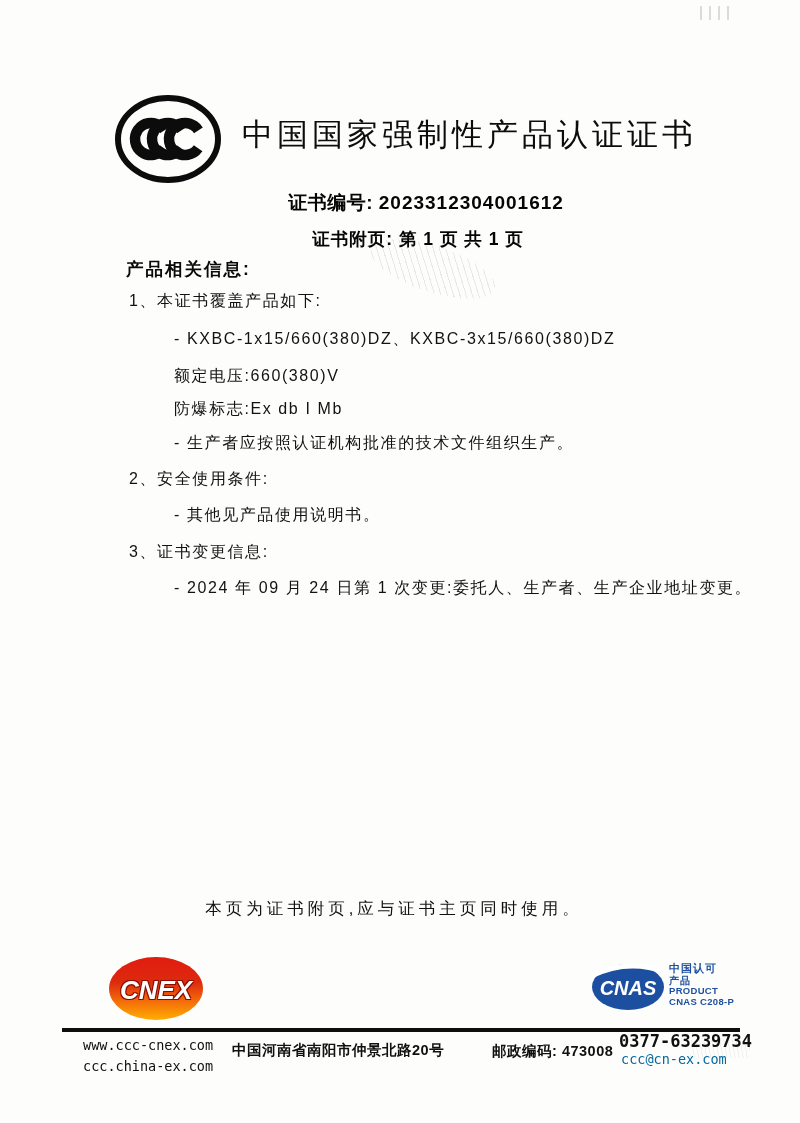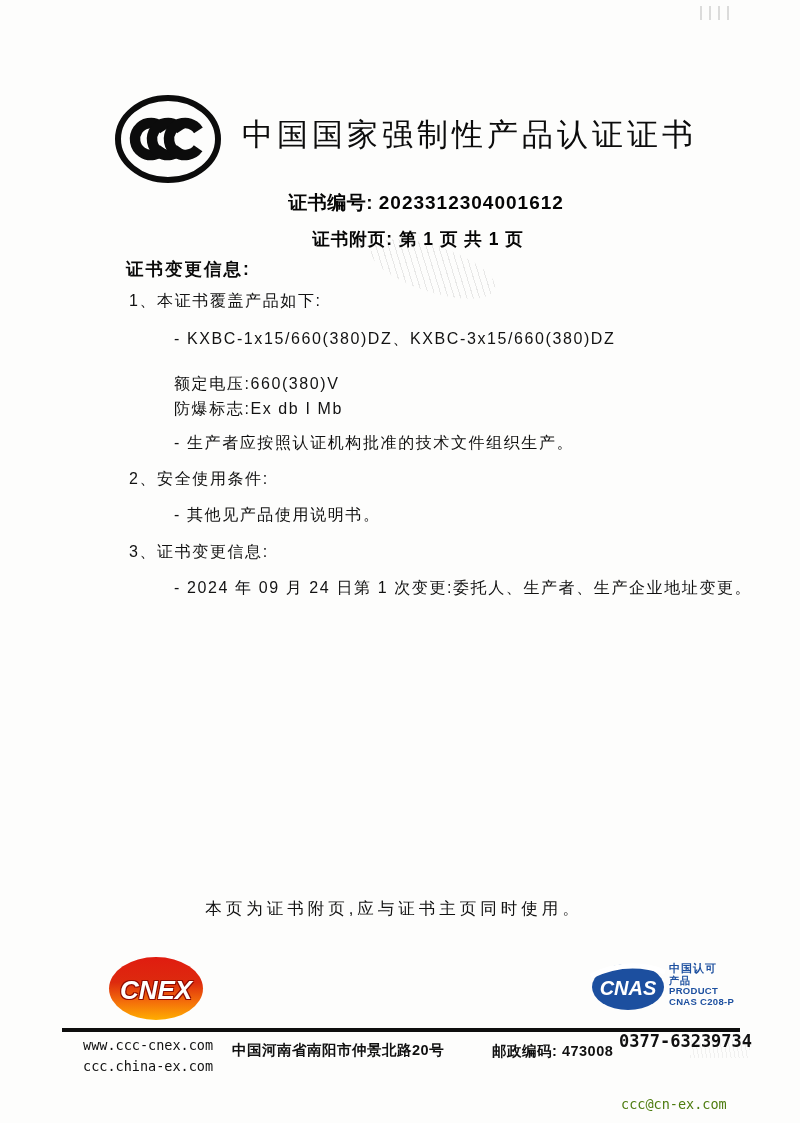--- a/index.html
+++ b/index.html
@@ -43,21 +43,21 @@
     position: absolute; left: 126px; top: 257px;
     font-size: 17.5px; font-weight: bold; letter-spacing: 2px; color: #0a0a0a;
     white-space: nowrap;
   }
   .line {
     position: absolute; font-size: 16px; letter-spacing: 1.6px;
     color: #121212; font-weight: 500; white-space: nowrap;
   }
   .indent-1 { left: 129px; }
   .indent-2 { left: 174px; }
-  .t1 { top: 291px; } .t2 { top: 329px; } .t3 { top: 366px; margin-top: 8px; }
+  .t1 { top: 291px; } .t2 { top: 329px; } .t3 { top: 366px; }
   .t4 { top: 399px; } .t5 { top: 433px; } .t6 { top: 469px; }
   .t7 { top: 505px; } .t8 { top: 542px; } .t9 { top: 578px; }
 
   
   .page-note {
     position: absolute; left: 0; top: 898px; width: 100%;
     text-align: center; transform: translateX(-6px);
     font-size: 16.5px; letter-spacing: 4px; font-weight: 500; color: #111;
     white-space: nowrap;
   }
@@ -105,21 +105,21 @@
     padding-left: 37px;
   }
   .phone {
     position: absolute; left: 619px; top: 1031px;
     font-family: "DejaVu Sans Mono", "Liberation Mono", monospace;
     font-size: 17px; font-weight: 600; color: #101010;
   }
   .email {
     position: absolute; left: 621px; top: 1051px;
     font-family: "DejaVu Sans Mono", "Liberation Mono", monospace;
-    font-size: 13.5px; font-weight: 500; color: #4d7c0f; margin-top: 45px;
+    font-size: 13.5px; font-weight: 500; color: #0369a1;
   }
 
   
   .smudge1 {
     position: absolute; left: 368px; top: 246px; width: 130px; height: 46px;
     background: repeating-linear-gradient(55deg, rgba(40,40,40,0.18) 0 1px, transparent 1px 6px);
     border-radius: 50%; transform: rotate(18deg); opacity: 0.55;
   }
   .smudge2 {
     position: absolute; left: 700px; top: 6px; width: 36px; height: 14px;
@@ -151,21 +151,21 @@
   </div>
   <div class="cert-line2">
     <span>证书附页:</span>
     <span>第 1 页  共 1 页</span>
   </div>
 
   <div class="smudge1"></div>
   <div class="smudge2"></div>
   <div class="smudge3"></div>
 
-  <div class="section-title">证书变更信息:</div>
+  <div class="section-title">产品相关信息:</div>
 
   <div class="line indent-1 t1">1、本证书覆盖产品如下:</div>
   <div class="line indent-2 t2">- KXBC-1x15/660(380)DZ、KXBC-3x15/660(380)DZ</div>
   <div class="line indent-2 t3">额定电压:660(380)V</div>
   <div class="line indent-2 t4">防爆标志:Ex db I Mb</div>
   <div class="line indent-2 t5">- 生产者应按照认证机构批准的技术文件组织生产。</div>
   <div class="line indent-1 t6">2、安全使用条件:</div>
   <div class="line indent-2 t7">- 其他见产品使用说明书。</div>
   <div class="line indent-1 t8">3、证书变更信息:</div>
   <div class="line indent-2 t9">- 2024 年 09 月 24 日第 1 次变更:委托人、生产者、生产企业地址变更。</div>

